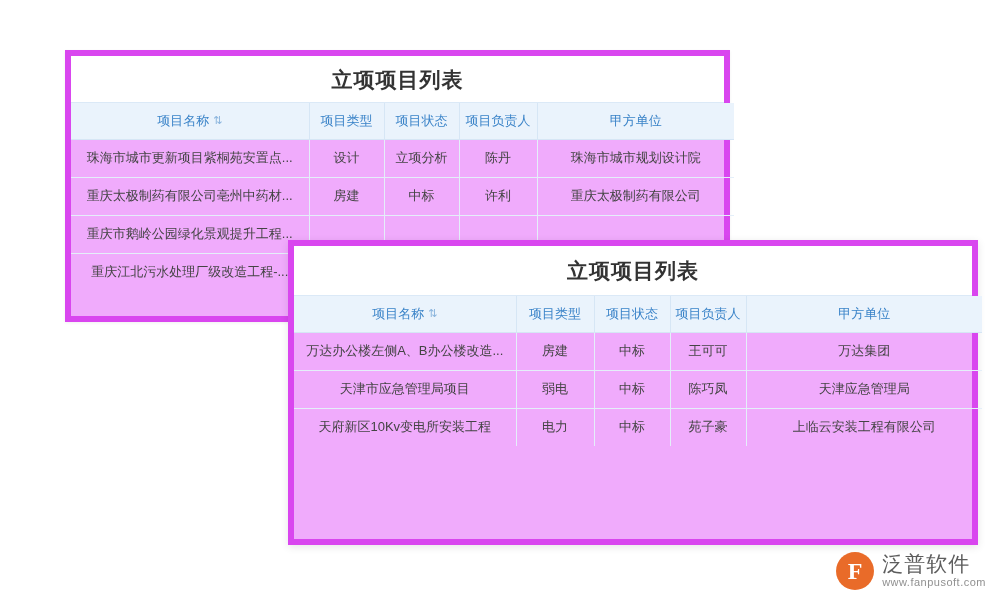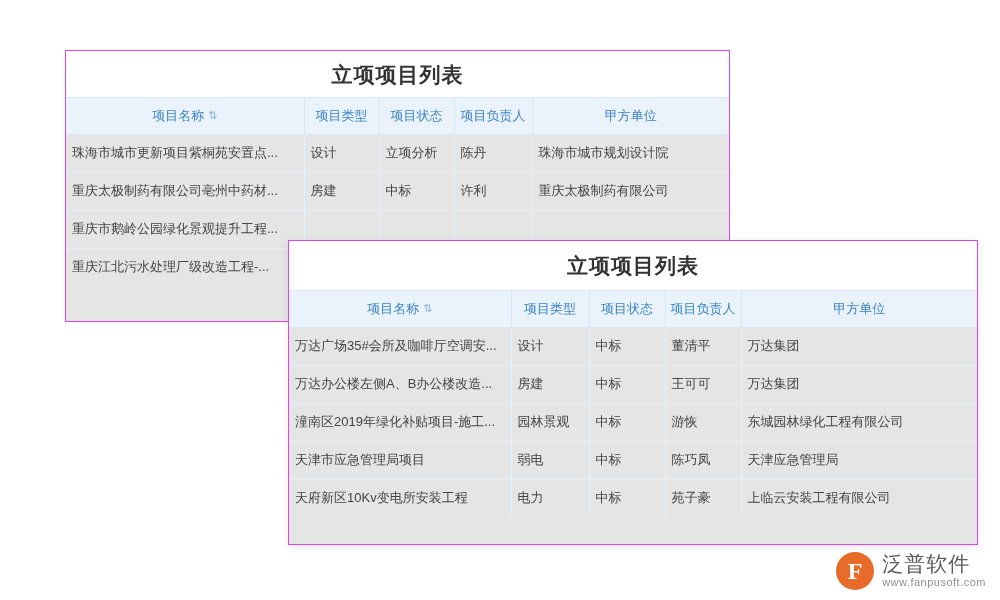--- a/index.html
+++ b/index.html
@@ -9,22 +9,22 @@
   body {
     width: 1000px;
     height: 600px;
     background: #ffffff;
     font-family: "Liberation Sans", sans-serif;
     position: relative;
     overflow: hidden;
   }
   .panel {
     position: absolute;
-    background: #e5e5e5;
-    border: 1px solid #d946ef;
+    background: #f0abfc;
+    border: 6px solid #d946ef;
     box-sizing: border-box;
   }
   #panel-back {
     left: 65px;
     top: 50px;
     width: 665px;
     height: 272px;
     z-index: 1;
     box-shadow: 0 1px 3px rgba(0,0,0,0.06);
   }
@@ -72,20 +72,21 @@
     white-space: nowrap;
     overflow: hidden;
   }
   table.grid th:last-child { border-right: none; }
   table.grid td {
     height: 38px;
     border-bottom: 1px solid #e4eff9;
     border-right: 1px solid #e4eff9;
     font-size: 13px;
     color: #444444;
+    text-align: center;
     padding: 0 6px;
     box-sizing: border-box;
     white-space: nowrap;
     overflow: hidden;
     text-overflow: ellipsis;
   }
   table.grid td:last-child { border-right: none; }
   table.grid tr:last-child td { border-bottom: none; }
   td.link, td.person {
     color: #3b8ede;
@@ -226,39 +227,25 @@
       <tr>
         <th><span>项目名称</span><span class="sort-icon">⇅</span></th>
         <th>项目类型</th>
         <th>项目状态</th>
         <th>项目负责人</th>
         <th>甲方单位</th>
       </tr>
     </thead>
     <tbody>
       <tr>
-        <td class="name">万达广场35#会所及咖啡厅空调安...</td>
-        <td>设计</td>
-        <td>中标</td>
-        <td class="person">董清平</td>
-        <td class="unit">万达集团</td>
-      </tr>
-      <tr>
         <td class="name">万达办公楼左侧A、B办公楼改造...</td>
         <td>房建</td>
         <td>中标</td>
         <td class="person">王可可</td>
         <td class="unit">万达集团</td>
-      </tr>
-      <tr>
-        <td class="name">潼南区2019年绿化补贴项目-施工...</td>
-        <td>园林景观</td>
-        <td>中标</td>
-        <td class="person">游恢</td>
-        <td class="unit">东城园林绿化工程有限公司</td>
       </tr>
       <tr>
         <td class="name">天津市应急管理局项目</td>
         <td>弱电</td>
         <td>中标</td>
         <td class="person">陈巧凤</td>
         <td class="unit">天津应急管理局</td>
       </tr>
       <tr>
         <td class="name">天府新区10Kv变电所安装工程</td>

